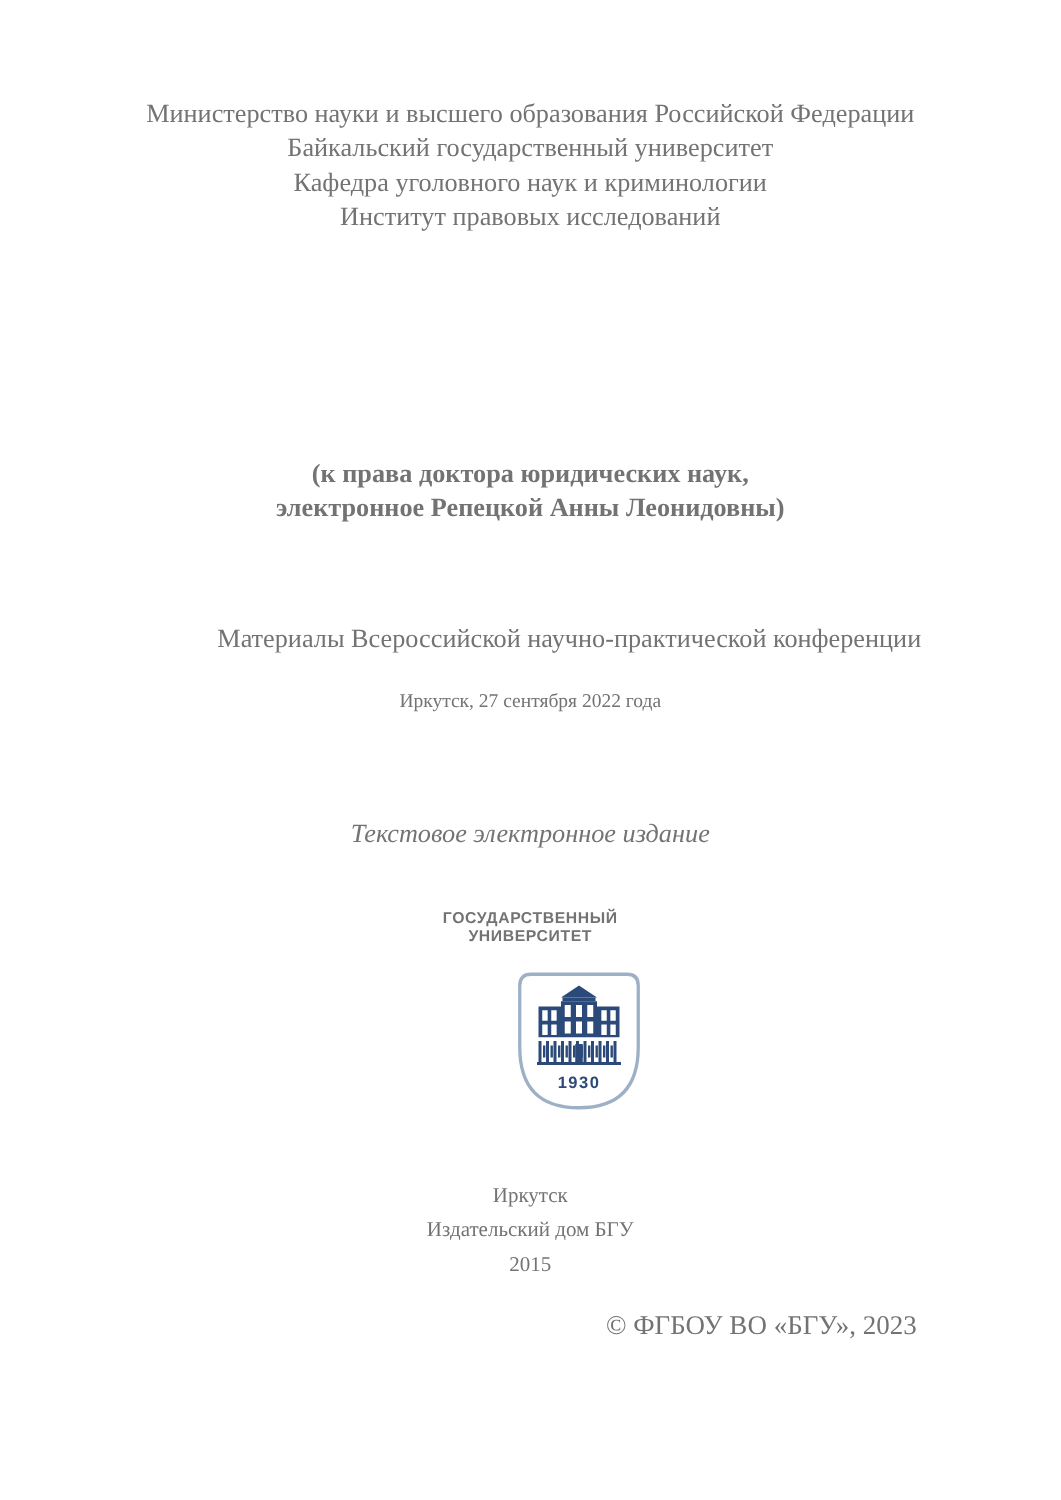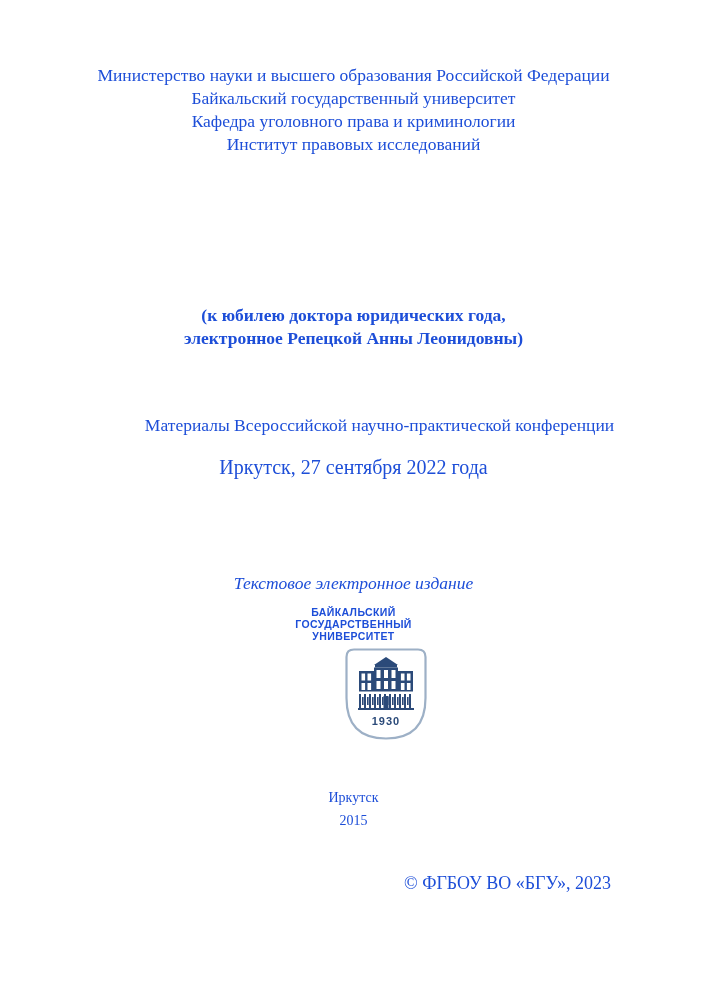--- a/index.html
+++ b/index.html
@@ -3,21 +3,21 @@
 <meta charset="utf-8">
 <style>
   * { margin: 0; padding: 0; box-sizing: border-box; }
   html, body { background: #ffffff; }
   .page {
     position: relative;
     width: 707px;
     height: 1000px;
     background: #ffffff;
     font-family: "Liberation Serif", "DejaVu Serif", serif;
-    color: #1d4ed8;
+    color: #737373;
     overflow: hidden;
   }
   .centered-block {
     position: absolute;
     left: 0;
     width: 100%;
     text-align: center;
   }
   .header-block {
     top: 64px;
@@ -37,29 +37,28 @@
     font-weight: bold;
   }
   .conference-line {
     top: 414px;
     font-size: 17.5px;
     line-height: 22px;
     margin-left: 26px;
   }
   .place-date-line {
     top: 456px;
-    font-size: 20px;
+    font-size: 13px;
     line-height: 22px;
   }
   .edition-line {
     top: 544px;
     font-size: 17.5px;
     line-height: 22px;
     font-style: italic;
-    margin-top: 28px;
   }
   .logo-text {
     top: 606px;
     font-family: "Liberation Sans", "DejaVu Sans", sans-serif;
     font-size: 10.5px;
     line-height: 12px;
     font-weight: bold;
     letter-spacing: 0.4px;
   }
   .shield-wrap {
@@ -91,38 +90,37 @@
   }
 </style>
 </head>
 <body>
 
 <div class="page">
 
   <div class="centered-block header-block">
     <div>Министерство науки и высшего образования Российской Федерации</div>
     <div>Байкальский государственный университет</div>
-    <div>Кафедра уголовного права и криминологии</div>
+    <div>Кафедра уголовного наук и криминологии</div>
     <div>Институт правовых исследований</div>
   </div>
 
 
   <div class="centered-block subtitle-block">
-    <div>(к юбилею доктора юридических года,</div>
+    <div>(к права доктора юридических наук,</div>
     <div>электронное Репецкой Анны Леонидовны)</div>
   </div>
 
   <div class="centered-block conference-line">Материалы Всероссийской научно-практической конференции</div>
 
   <div class="centered-block place-date-line">Иркутск, 27 сентября 2022 года</div>
 
   <div class="centered-block edition-line">Текстовое электронное издание</div>
 
   <div class="centered-block logo-text">
-    <div>БАЙКАЛЬСКИЙ</div>
     <div>ГОСУДАРСТВЕННЫЙ</div>
     <div>УНИВЕРСИТЕТ</div>
   </div>
 
   <div class="shield-wrap">
     <svg width="82" height="92" viewBox="0 0 82 92">
 
       <path d="M9,1.5 H73 Q80.5,1.5 80.5,9 V50 Q80.5,90.5 41,90.5 Q1.5,90.5 1.5,50 V9 Q1.5,1.5 9,1.5 Z" fill="#ffffff" stroke-width="2.2" stroke="#9db0c6"></path>
 
       <g fill="#2b4a79">
@@ -179,20 +177,21 @@
         <rect x="55.9" y="35" width="3.6" height="7"></rect>
         <rect x="61.9" y="35" width="3.6" height="7"></rect>
       </g>
 
       <text x="41" y="77" text-anchor="middle" class="shield-year" fill="#2b4a79">1930</text>
     </svg>
   </div>
 
   <div class="centered-block imprint-block">
     <div>Иркутск</div>
+    <div>Издательский дом БГУ</div>
     <div>2015</div>
   </div>
 
   <div class="copyright-block">
     <div>© ФГБОУ ВО «БГУ», 2023</div>
   </div>
 
 </div>
 
 </body></html>

